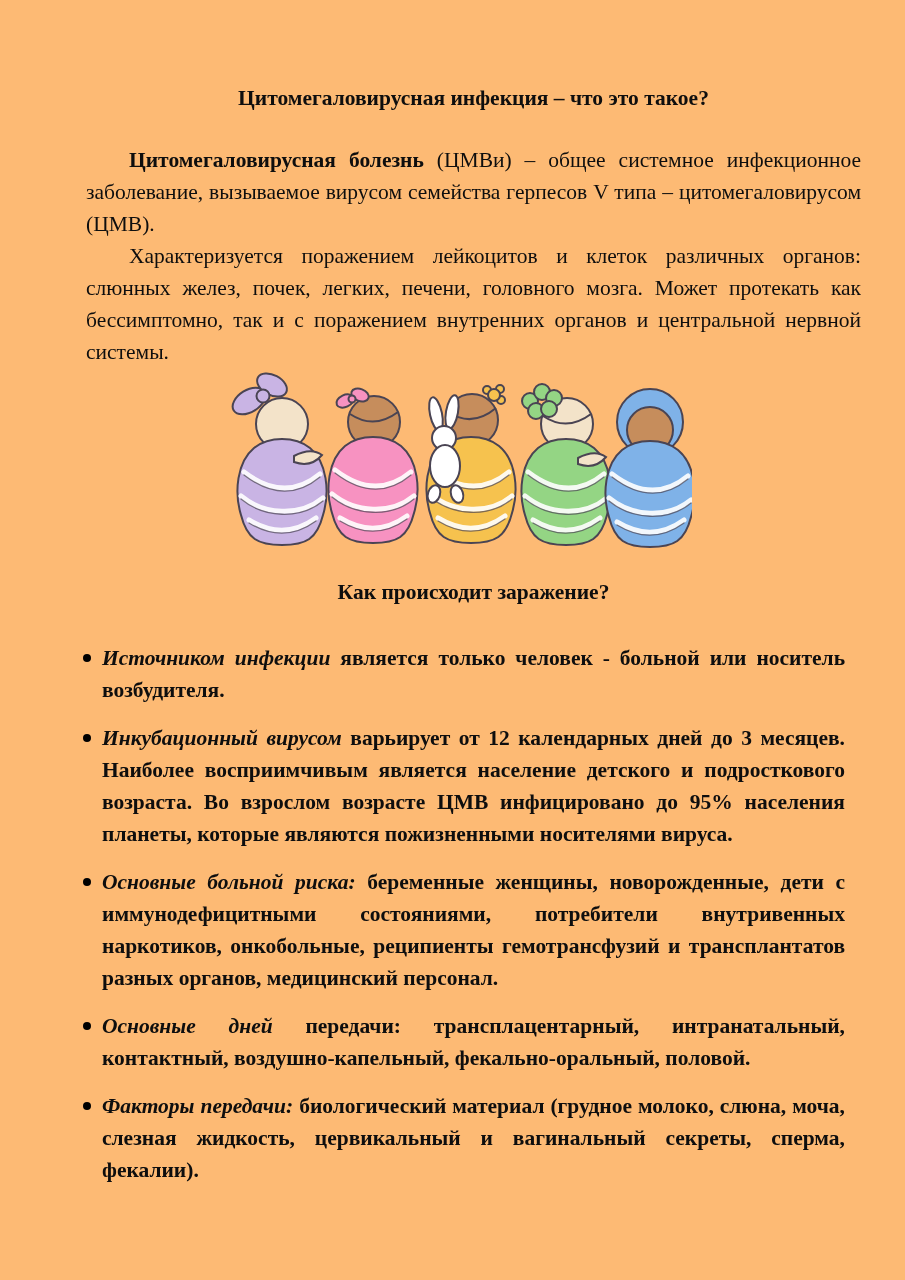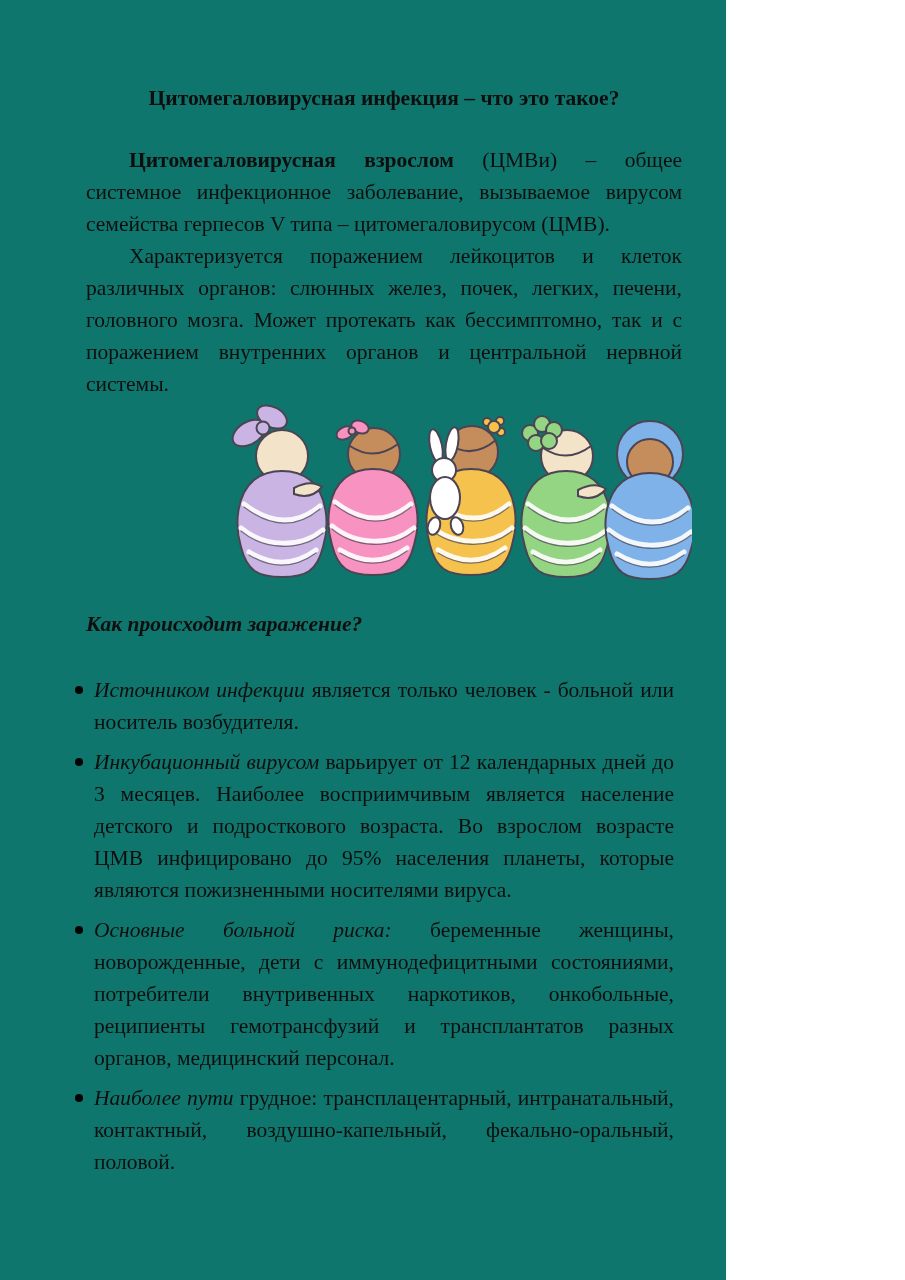--- a/index.html
+++ b/index.html
@@ -1,20 +1,20 @@
 <!DOCTYPE html>
 <html lang="ru" style="--purple: #c9b4e4; --pink: #f792c1; --yellow: #f6c24e; --green: #94d584; --blue: #7fb2e8; --skin-light: #f3e3c9; --skin-tan: #c68d5c; --outline: #4a4453;"><head>
 <meta charset="utf-8">
 <style>
   html, body { margin: 0; padding: 0; background: #ffffff; }
   .page {
     position: relative;
-    width: 726px;
+    width: 905px;
     height: 1280px;
-    background: #0f766e;
+    background: #fdba74;
     overflow: hidden;
     font-family: "Liberation Serif", serif;
     font-size: 21.5px;
     line-height: 32px;
     color: #0e0e0e;
   }
   .content { padding: 82px 44px 0 86px; }
   .doc-title {
     margin: 0 0 30px 0;
     font-size: inherit;
@@ -31,53 +31,53 @@
   figure.illustration {
     margin: 2px 0 0 136px;
     width: 470px;
     height: 180px;
     padding: 0;
   }
   .section-title {
     margin: 26px 0 0 0;
     font-size: inherit;
     font-weight: bold;
-    text-align: left;
-    font-style: italic;
+    text-align: center;
   }
   ul.bullet-list {
     margin: 34px 0 0 0;
     padding: 0;
     list-style: none;
   }
   ul.bullet-list li {
     position: relative;
     text-align: justify;
-    margin: 8px;
+    margin: 16px;
+    font-weight: bold;
   }
   .bullet-dot {
     position: absolute;
     left: -19px;
     top: 12px;
     width: 8px;
     height: 8px;
     border-radius: 50%;
     background: #000;
   }
   svg { display: block; }
 </style>
 </head>
 <body>
 
 <div class="page">
   <div class="content">
 
     <h1 class="doc-title">Цитомегаловирусная инфекция – что это такое?</h1>
 
-    <p class="body-par"><span class="bd">Цитомегаловирусная взрослом</span><span> (ЦМВи) – общее системное инфекционное заболевание, вызываемое вирусом семейства герпесов V типа – цитомегаловирусом (ЦМВ).</span></p>
+    <p class="body-par"><span class="bd">Цитомегаловирусная болезнь</span><span> (ЦМВи) – общее системное инфекционное заболевание, вызываемое вирусом семейства герпесов V типа – цитомегаловирусом (ЦМВ).</span></p>
     <p class="body-par"><span>Характеризуется поражением лейкоцитов и клеток различных органов: слюнных желез, почек, легких, печени, головного мозга. Может протекать как бессимптомно, так и с поражением внутренних органов и центральной нервной системы.</span></p>
 
     <figure class="illustration">
       <svg viewBox="0 0 470 180" width="470" height="180">
         <defs>
           <path id="bundle" d="M-28,-40 C-45,-26 -48,4 -41,27 C-35,51 -24,57 0,57 C24,57 35,51 41,27 C48,4 45,-26 28,-40 C13,-52 -13,-52 -28,-40 Z"></path>
           <g id="folds" fill="none" stroke-linecap="round">
             <path d="M-38,-16 C-12,4 14,6 38,-14"></path>
             <path d="M-41,8 C-18,27 18,29 41,10"></path>
             <path d="M-33,32 C-10,46 12,46 34,30"></path>
@@ -168,18 +168,22 @@
       <li>
         <span class="bullet-dot"></span>
         <span><span class="it">Инкубационный вирусом</span><span> варьирует от 12 календарных дней до 3 месяцев. Наиболее восприимчивым является население детского и подросткового возраста. Во взрослом возрасте ЦМВ инфицировано до 95% населения планеты, которые являются пожизненными носителями вируса.</span></span>
       </li>
       <li>
         <span class="bullet-dot"></span>
         <span><span class="it">Основные больной риска:</span><span> беременные женщины, новорожденные, дети с иммунодефицитными состояниями, потребители внутривенных наркотиков, онкобольные, реципиенты гемотрансфузий и трансплантатов разных органов, медицинский персонал.</span></span>
       </li>
       <li>
         <span class="bullet-dot"></span>
-        <span><span class="it">Наиболее пути</span><span> грудное: трансплацентарный, интранатальный, контактный, воздушно-капельный, фекально-оральный, половой.</span></span>
+        <span><span class="it">Основные дней</span><span> передачи: трансплацентарный, интранатальный, контактный, воздушно-капельный, фекально-оральный, половой.</span></span>
+      </li>
+      <li>
+        <span class="bullet-dot"></span>
+        <span><span class="it">Факторы передачи:</span><span> биологический материал (грудное молоко, слюна, моча, слезная жидкость, цервикальный и вагинальный секреты, сперма, фекалии).</span></span>
       </li>
     </ul>
 
   </div>
 </div>
 
 </body></html>

